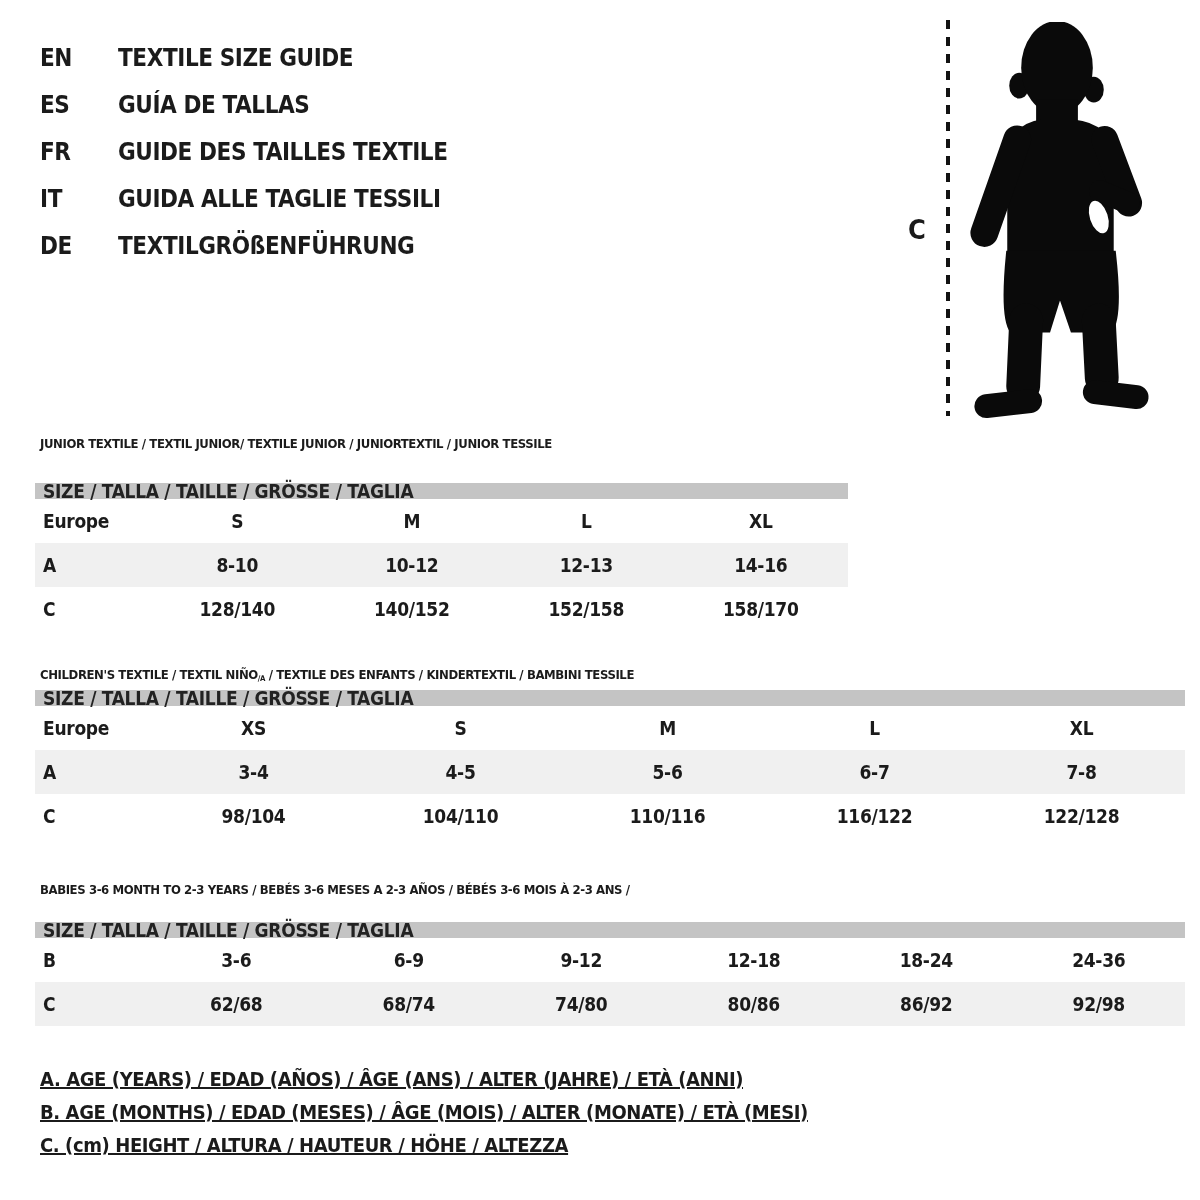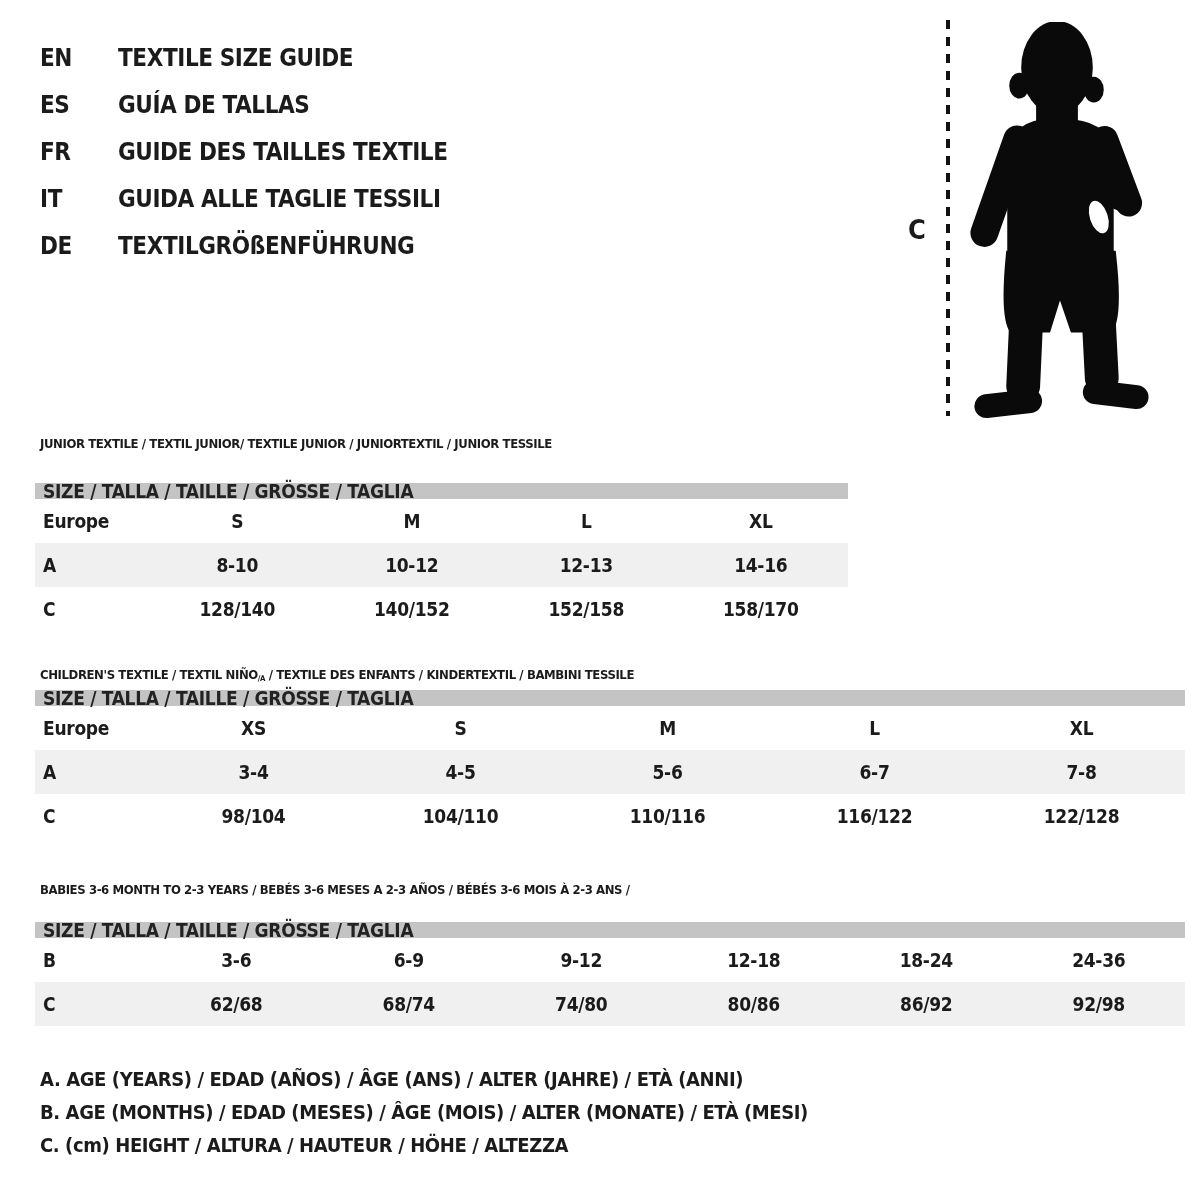--- a/index.html
+++ b/index.html
@@ -41,21 +41,21 @@
   .t-row { display:grid; height:44px; align-items:center; font-size:19px; letter-spacing:-0.3px; }
   .t-row.shaded { background:#f0f0f0; }
   .t1 .t-row { grid-template-columns:115px repeat(4,1fr); }
   .t2 .t-row { grid-template-columns:115px repeat(5,1fr); }
   .t3 .t-row { grid-template-columns:115px repeat(6,1fr); }
   .t-label { padding-left:8px; text-align:left; }
   .t-cell { text-align:center; }
 
   
   .legend { left:40px; top:1062px; }
-  .legend-line { height:33px; display:flex; align-items:center; font-size:20px; letter-spacing:-0.4px; white-space:nowrap; }
+  .legend-line { height:33px; display:flex; align-items:center; font-size:20px; letter-spacing:-0.4px; white-space:nowrap;text-decoration:underline; }
 </style>
 </head>
 <body>
 
 <div class="abs lang-block">
   <div class="lang-row">
     <span class="lang-code">EN</span>
     <span class="lang-title">TEXTILE SIZE GUIDE</span>
   </div>
   <div class="lang-row">

